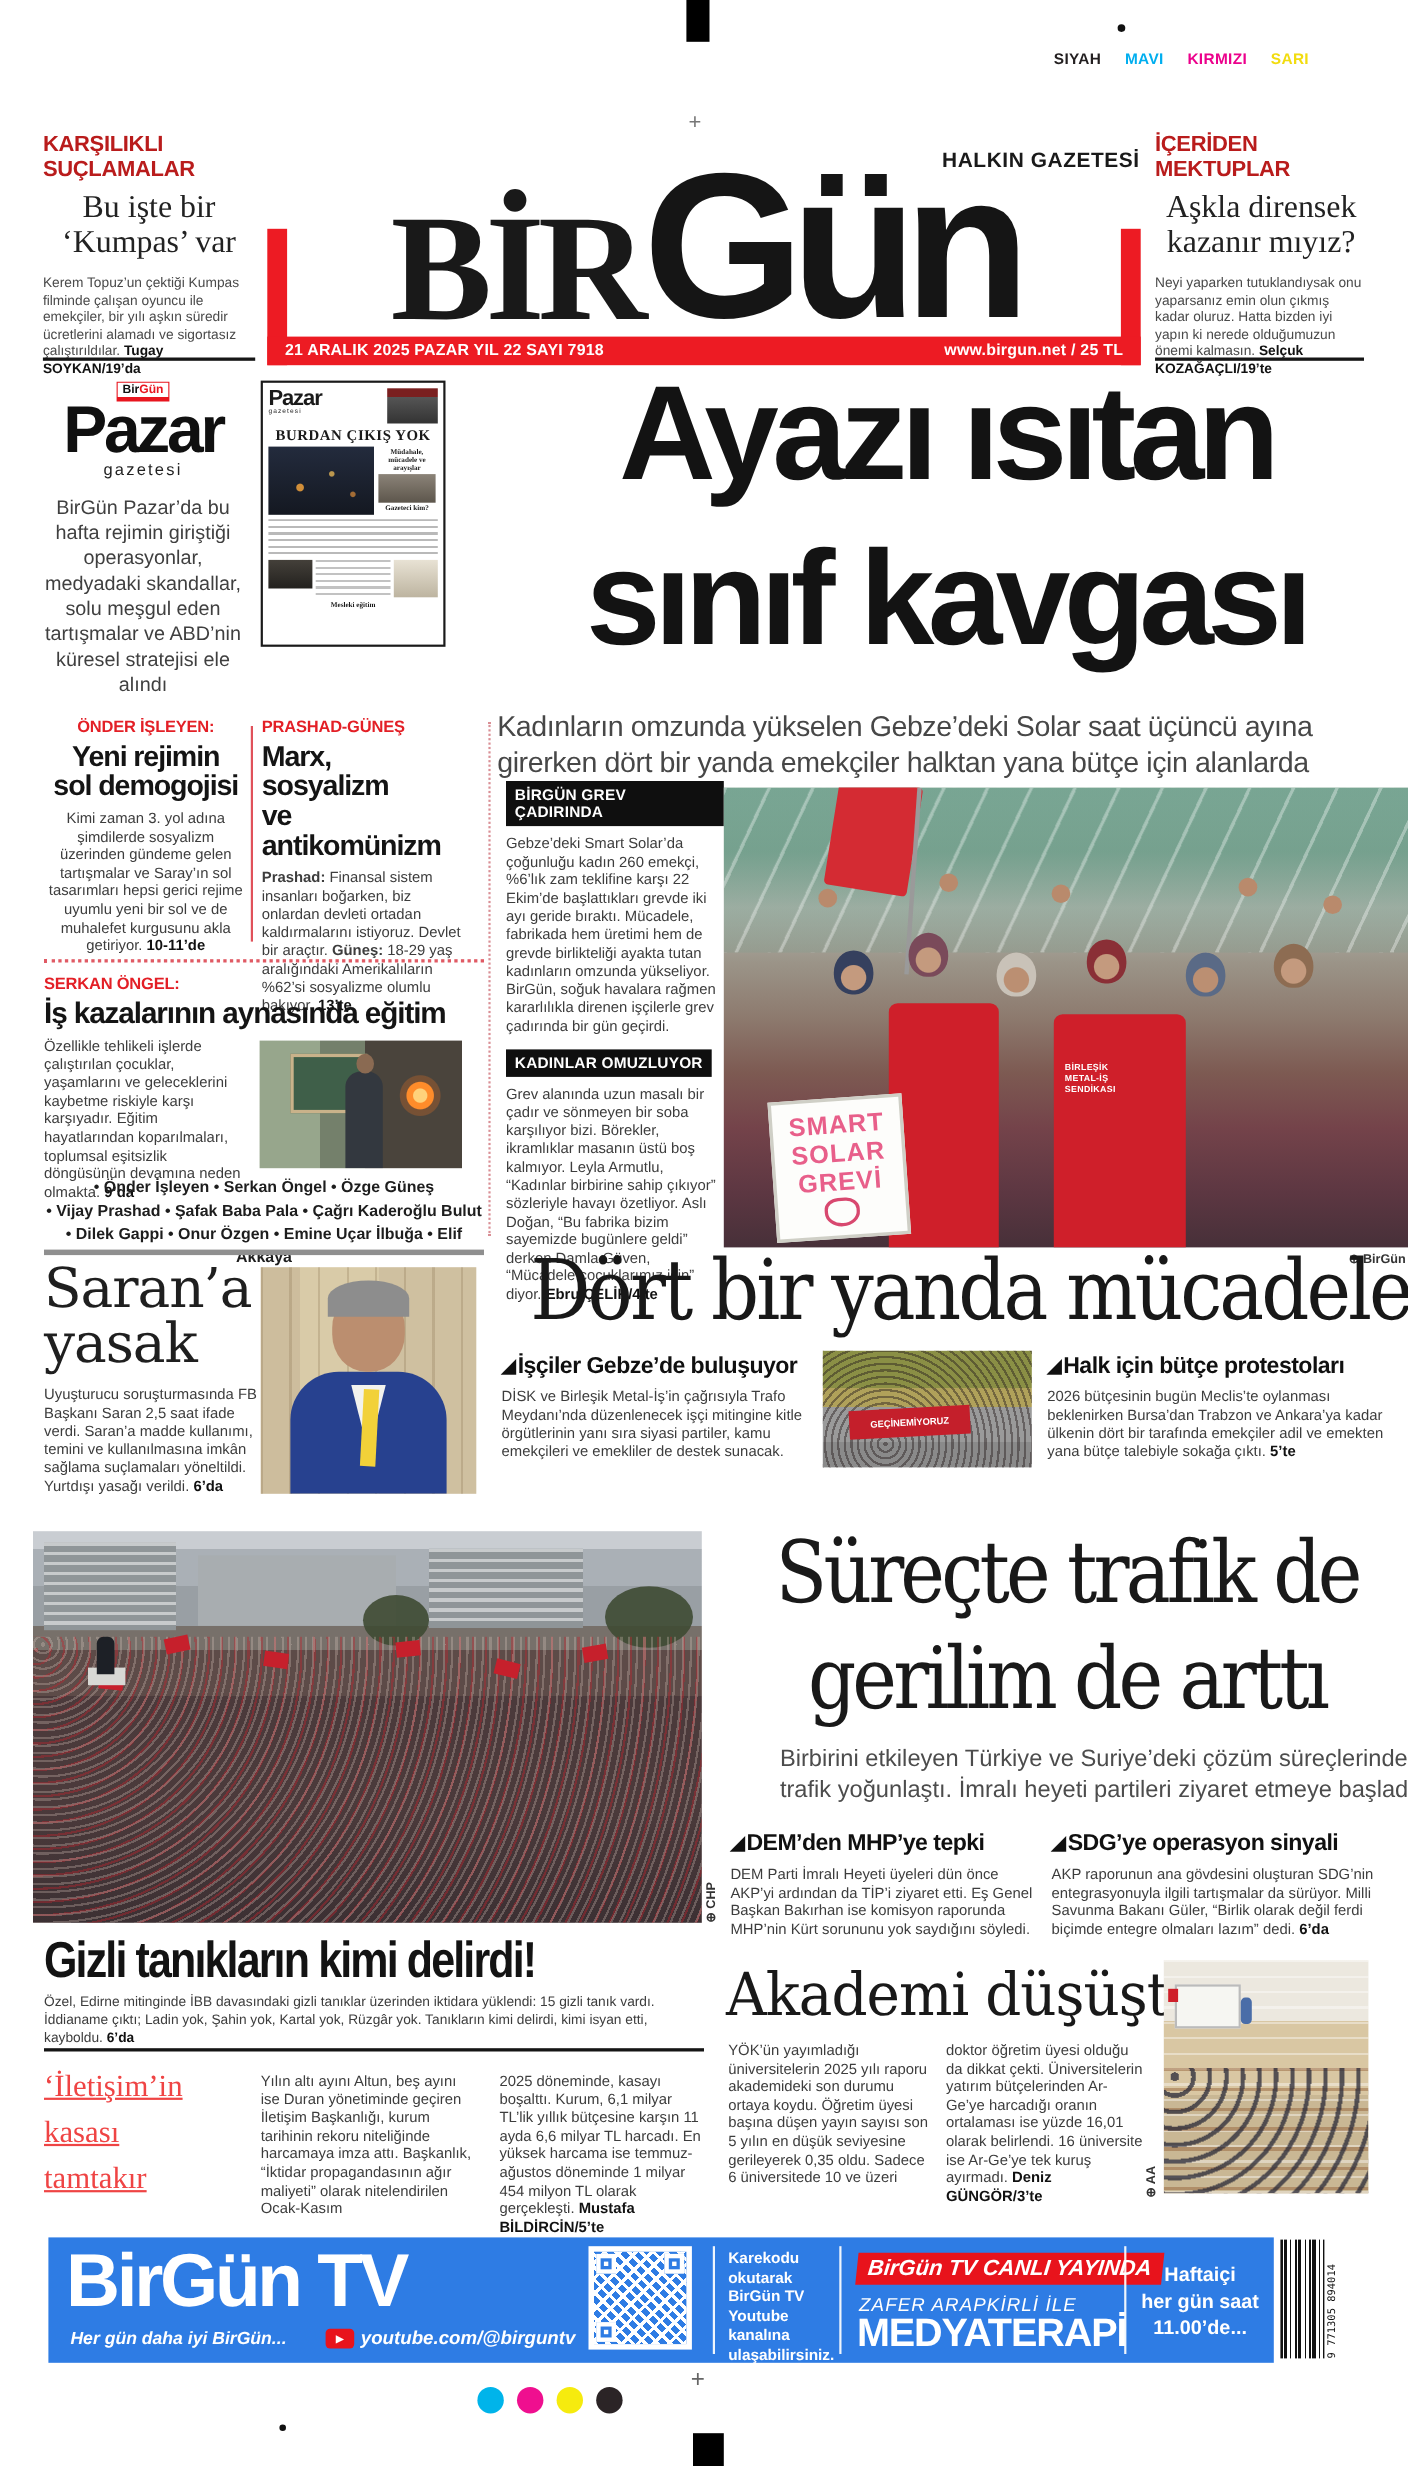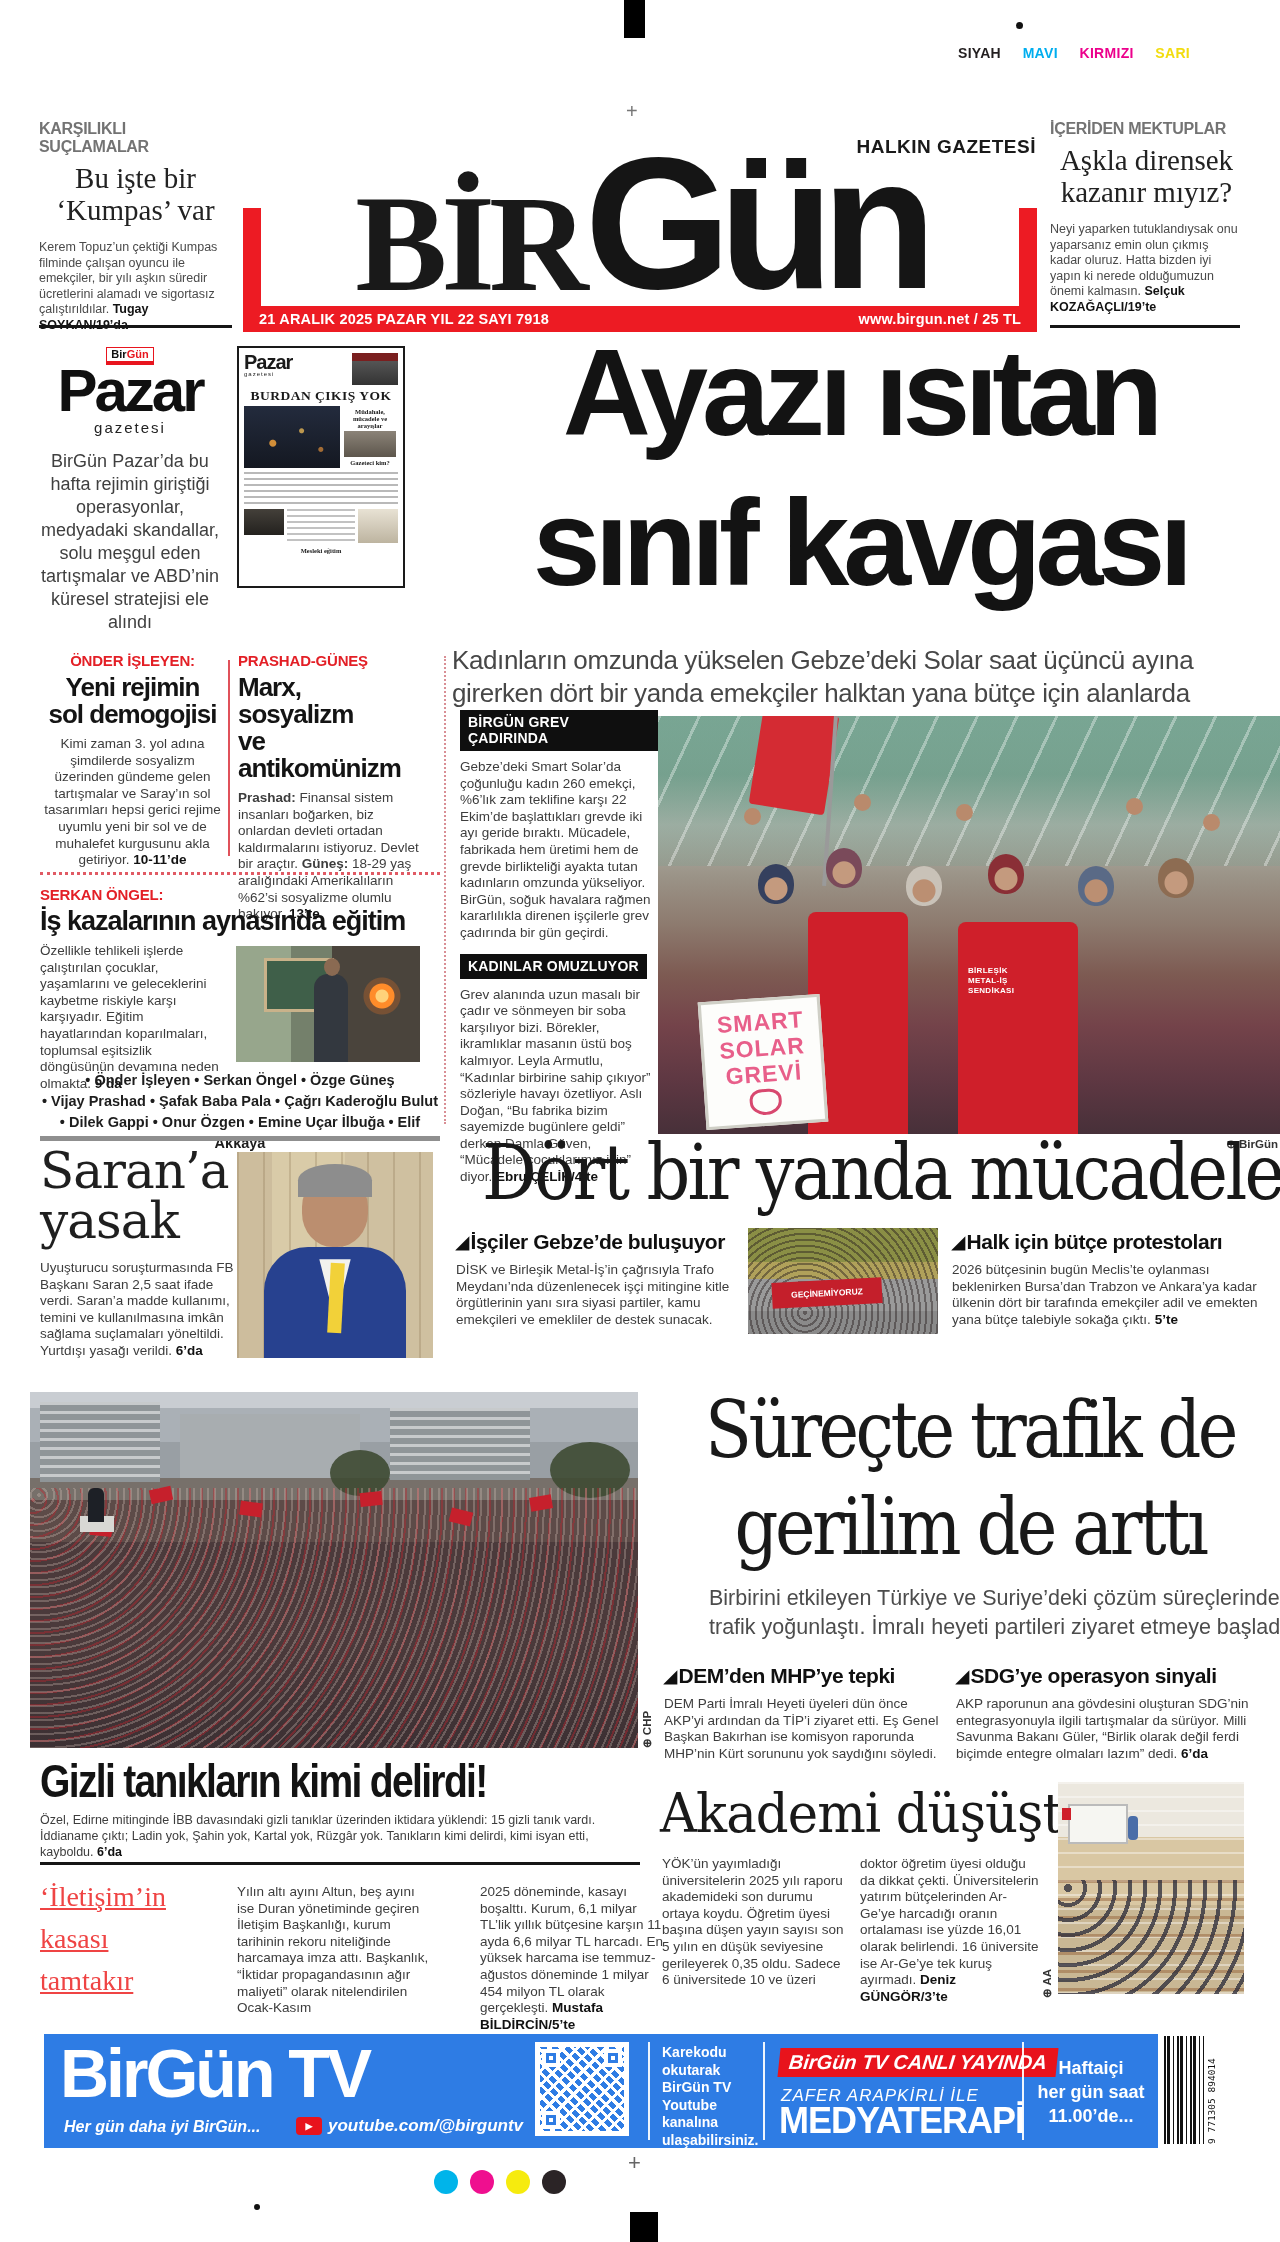--- a/index.html
+++ b/index.html
@@ -5,21 +5,21 @@
   html,body{margin:0;padding:0;background:#fff;}
   .page{position:relative;width:1280px;height:2242px;background:#fff;overflow:hidden;
         font-family:"Liberation Sans",sans-serif;color:#1a1a1a;}
   .abs{position:absolute;}
   .nowrap{white-space:nowrap;}
   .vert{writing-mode:vertical-rl;transform:rotate(180deg);}
   .body{font-size:13.5px;line-height:16.6px;color:#3d3d3d;}
   .body-sm{font-size:12.5px;line-height:15.5px;color:#4a4a4a;}
   .pageref{font-weight:bold;color:#111;}
   .kick-red{color:#e31f26;font-weight:900;font-size:15px;letter-spacing:-.2px;}
-  .kick-blk{font-weight:900;font-size:16px;color:#737373;letter-spacing:-.3px;}
+  .kick-blk{font-weight:900;font-size:20px;color:#b91c1c;letter-spacing:-.3px;}
   .col-title{font-weight:900;font-size:26px;line-height:27px;letter-spacing:-1px;color:#141414;margin:5px 0 8px;}
   .label-blk{display:inline-block;background:#0f0f0f;color:#fff;font-weight:900;font-size:14px;
              letter-spacing:.2px;padding:4px 8px 5px;}
   .tri{font-size:17px;vertical-align:1px;margin-right:2px;}
   .story-kick{font-weight:900;font-size:21px;letter-spacing:-.5px;color:#101010;}
   .credit{font-size:11.5px;font-weight:bold;color:#333;}
 
   
   #mark-top-black{left:624px;top:0;width:21px;height:38px;background:#000;}
   #mark-top-dot{left:1016px;top:22px;width:7px;height:7px;border-radius:50%;background:#111;}
@@ -188,21 +188,21 @@
   
   #gizli-h{left:40px;top:1754px;width:604px;font-weight:900;font-size:46px;letter-spacing:-2px;
            color:#131313;transform:scaleX(.85);transform-origin:left top;white-space:nowrap;}
   #gizli-b{left:40px;top:1812px;width:604px;font-size:12.5px;line-height:16px;color:#3d3d3d;}
   #rule-thick{left:40px;top:1862px;width:600px;height:3px;background:#151515;}
 
   
   #iletisim{left:40px;top:1876px;width:604px;}
   #iletisim .t{font-family:"Liberation Serif",serif;font-size:28px;line-height:42px;color:#ef4444;white-space:nowrap;text-decoration:underline;}
   #iletisim .c1{position:absolute;left:197px;top:8px;width:198px;}
-  #iletisim .c2{position:absolute;left:414px;top:8px;width:190px;margin-left:26px;}
+  #iletisim .c2{position:absolute;left:414px;top:8px;width:190px;}
 
   
   #akademi-h{left:660px;top:1782px;width:400px;font-family:"DejaVu Serif",serif;font-size:54px;
              letter-spacing:-1px;color:#191919;white-space:nowrap;transform:scaleX(.95);transform-origin:left top;}
   #akademi-c1{left:662px;top:1856px;width:186px;}
   #akademi-c2{left:860px;top:1856px;width:182px;}
   #photo-akademi{left:1058px;top:1782px;width:186px;height:212px;overflow:hidden;background:
       repeating-linear-gradient(180deg,rgba(255,255,255,.4) 0 2px,transparent 2px 14px),
       linear-gradient(180deg,#ece8df 0 26%,#d9c7a3 26% 58%,#c9b794 58% 100%);}
   #photo-akademi .screen{position:absolute;left:10px;top:22px;width:56px;height:36px;background:#f6f6f2;border:2px solid #bbb;}

